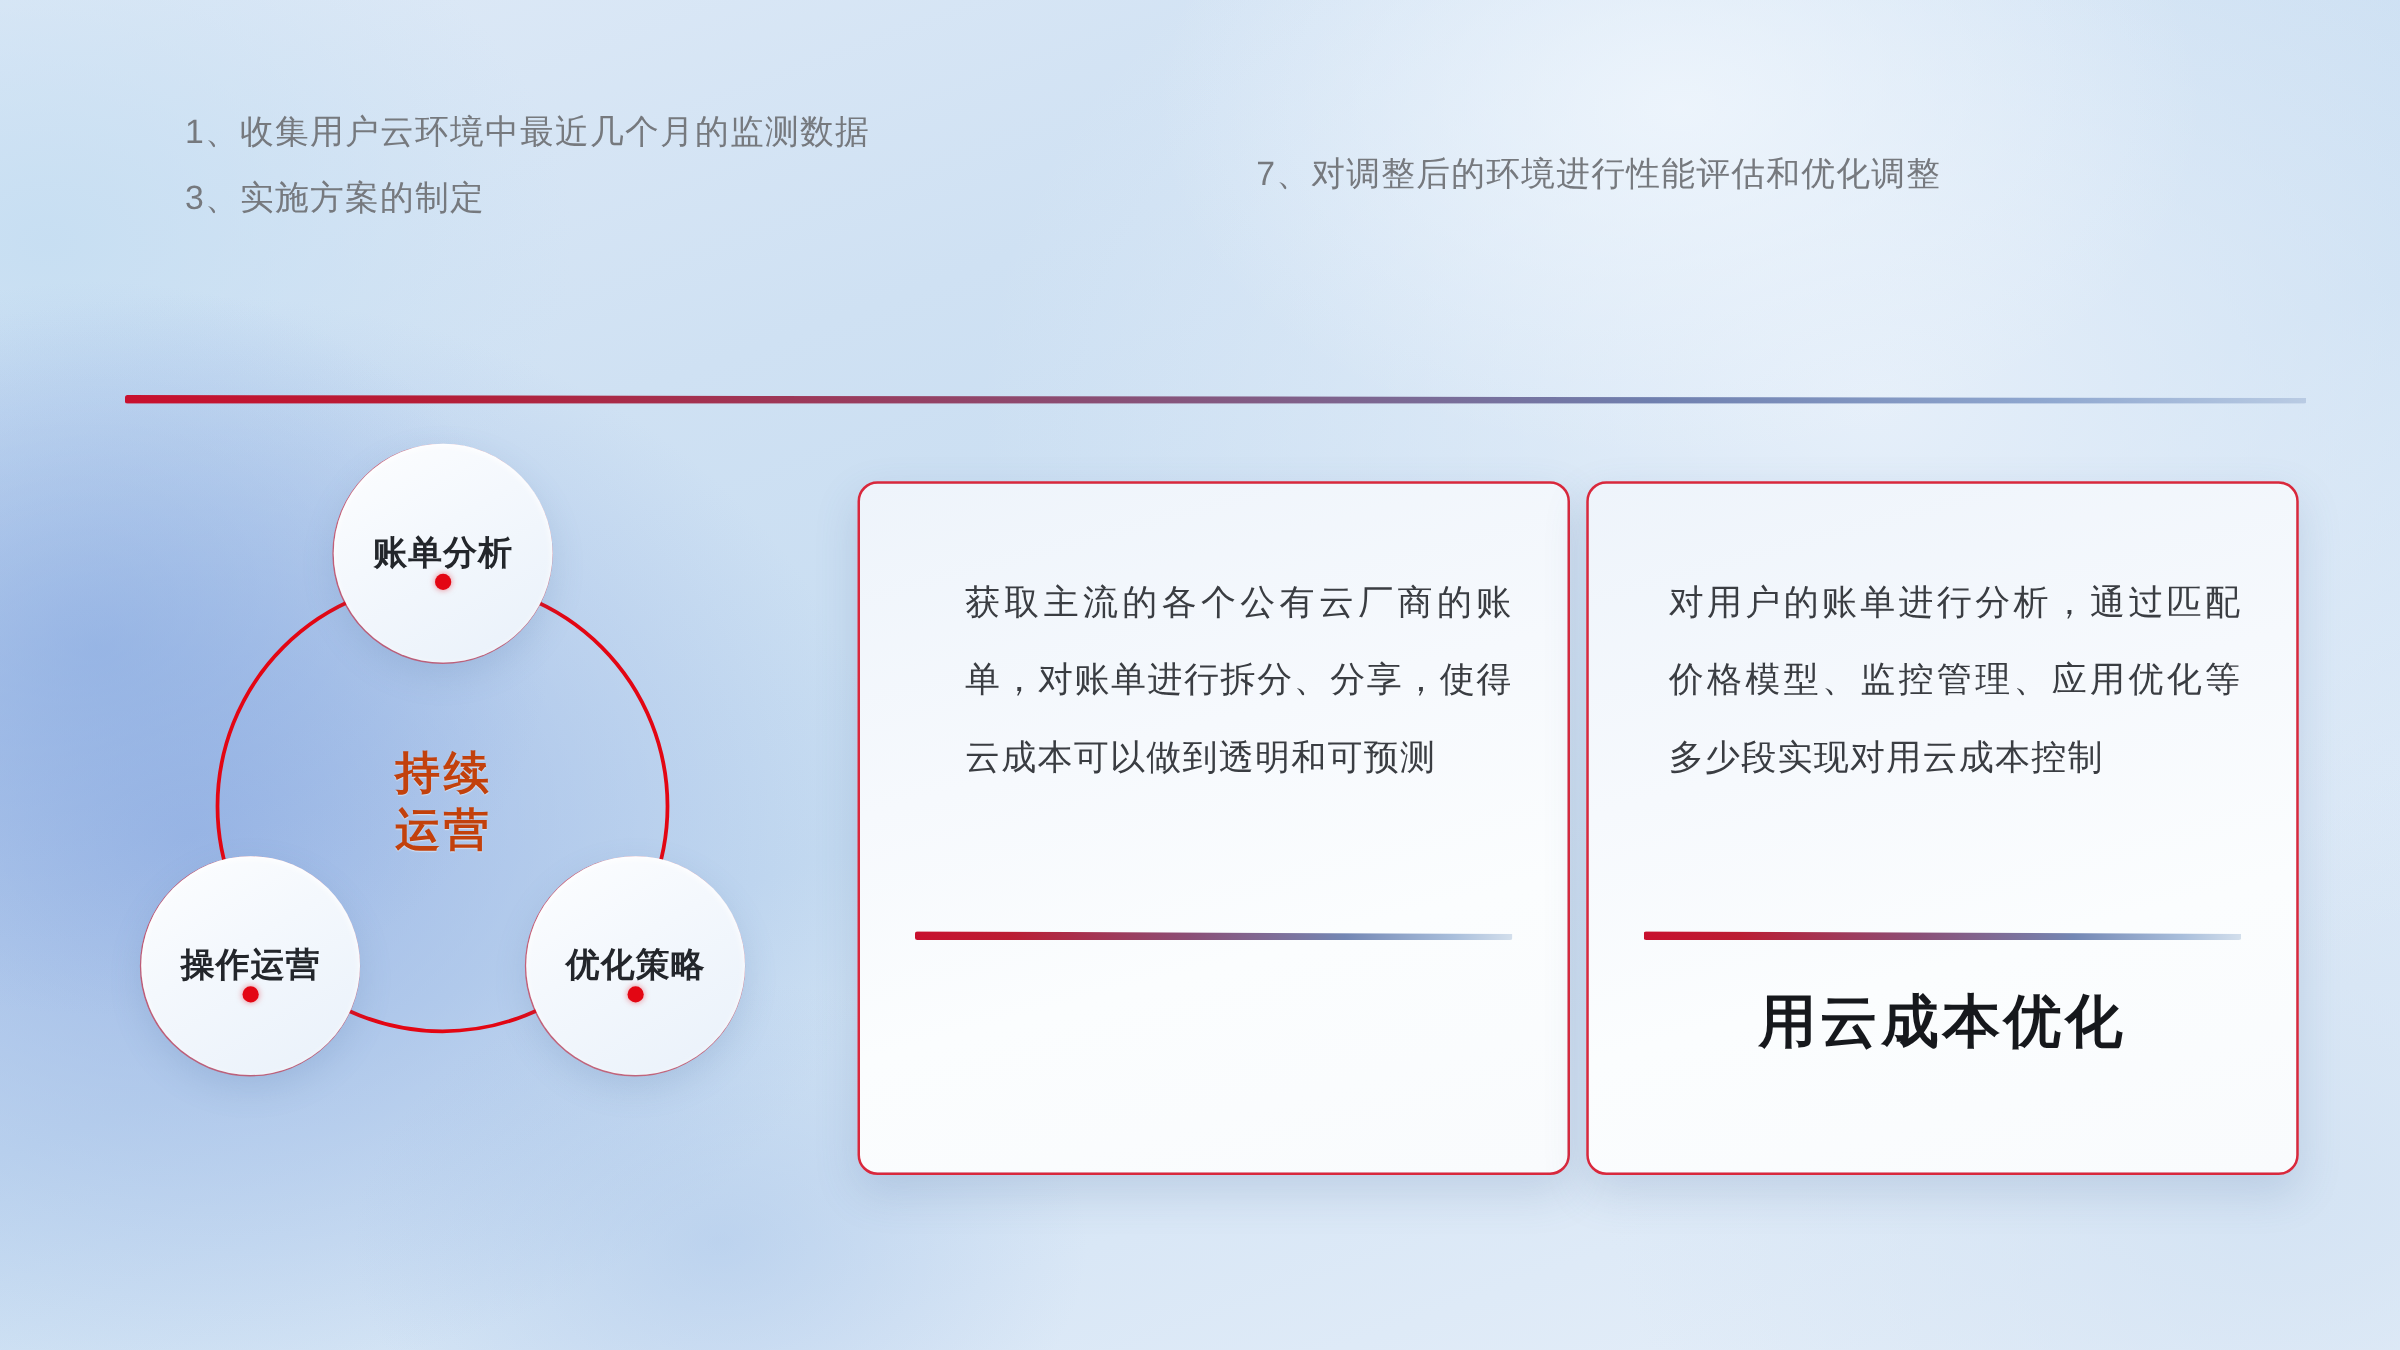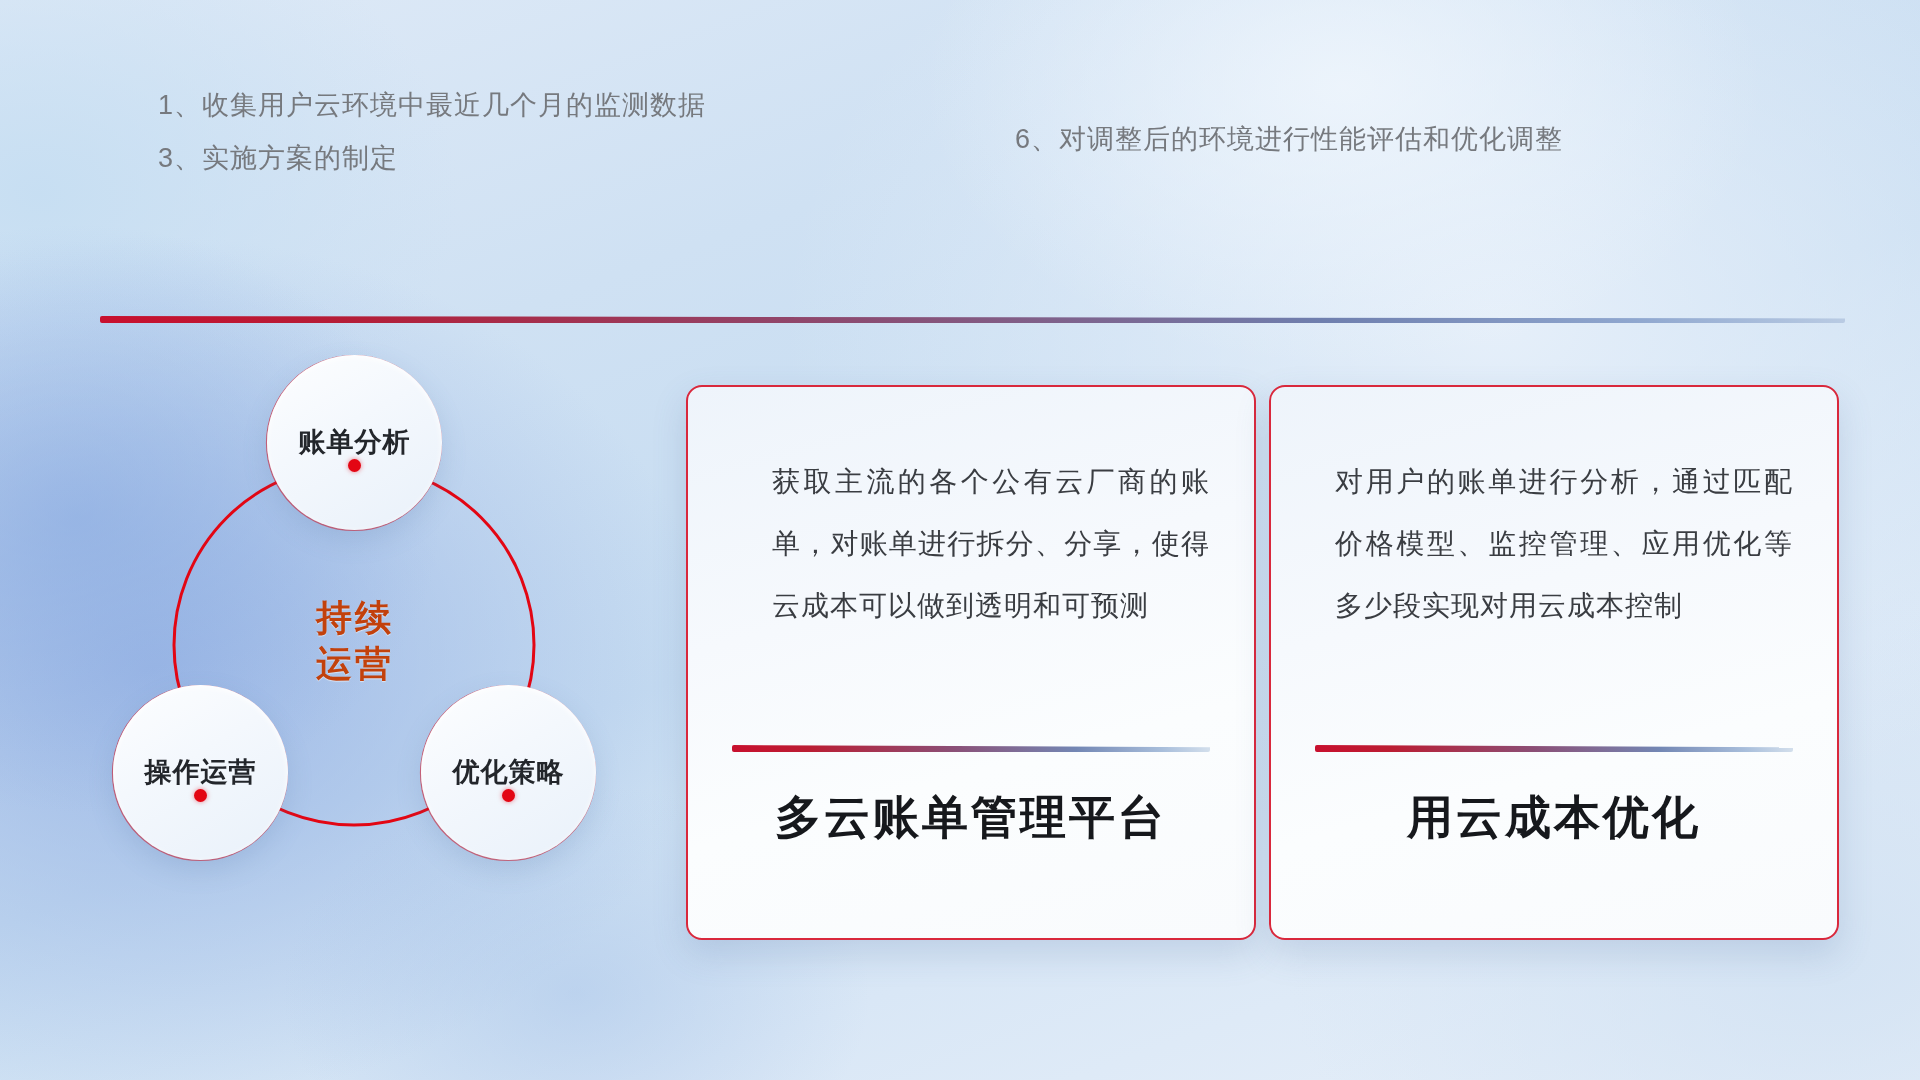--- a/index.html
+++ b/index.html
@@ -17,21 +17,21 @@
   .bg-wash{
     position:absolute; inset:0;
     background:
       radial-gradient(ellipse 520px 420px at 4% 48%, rgba(131,166,223,0.55) 0%, rgba(131,166,223,0) 70%),
       radial-gradient(ellipse 420px 300px at 30% 92%, rgba(160,190,230,0.45) 0%, rgba(160,190,230,0) 70%),
       radial-gradient(ellipse 600px 400px at 70% 8%, rgba(241,247,253,0.8) 0%, rgba(241,247,253,0) 70%);
     pointer-events:none;
   }
 
   
-  .steps{ position:absolute; top:92px; left:10px; width:1536px; height:160px; }
+  .steps{ position:absolute; top:92px; left:0; width:1536px; height:160px; }
   .col-left{ position:absolute; left:148px; top:0; }
   .col-right{ position:absolute; left:1005px; top:34px; }
   .step-line{
     font-size:27px; color:#76797e; letter-spacing:1px;
     line-height:1.0; margin-bottom:26px; white-space:nowrap;
     font-family:"Liberation Sans","DejaVu Sans",sans-serif;
   }
 
   
   .divider{
@@ -92,21 +92,21 @@
 <body>
 
 <div class="bg-wash"></div>
 
 <div class="steps">
   <div class="col-left">
     <div class="step-line">1、收集用户云环境中最近几个月的监测数据</div>
     <div class="step-line">3、实施方案的制定</div>
   </div>
   <div class="col-right">
-    <div class="step-line">6、对调整后的环境进行性能评估和优化调整</div>
+    <div class="step-line">7、对调整后的环境进行性能评估和优化调整</div>
   </div>
 </div>
 
 <div class="divider"></div>
 
 <div class="venn">
   <svg width="520" height="580" viewBox="0 0 520 580">
     <circle cx="259" cy="290" r="180" fill="none" stroke="#e30613" stroke-width="3"></circle>
     <circle cx="259" cy="88" r="87" fill="none" stroke="#e30613" stroke-width="2.2" opacity="0.55"></circle>
     <circle cx="105" cy="418" r="87" fill="none" stroke="#e30613" stroke-width="2.2" opacity="0.55"></circle>
@@ -132,20 +132,19 @@
 
   <div class="center-label">
     <span>持续</span>
     <span>运营</span>
   </div>
 </div>
 
 <div class="card c1">
   <div class="card-body">获取主流的各个公有云厂商的账单，对账单进行拆分、分享，使得云成本可以做到透明和可预测</div>
   <div class="card-rule"></div>
-  <div class="card-title">多云账单管理平台</div>
 </div>
 
 <div class="card c2">
   <div class="card-body">对用户的账单进行分析，通过匹配价格模型、监控管理、应用优化等多少段实现对用云成本控制</div>
   <div class="card-rule"></div>
   <div class="card-title">用云成本优化</div>
 </div>
 
 </body></html>

